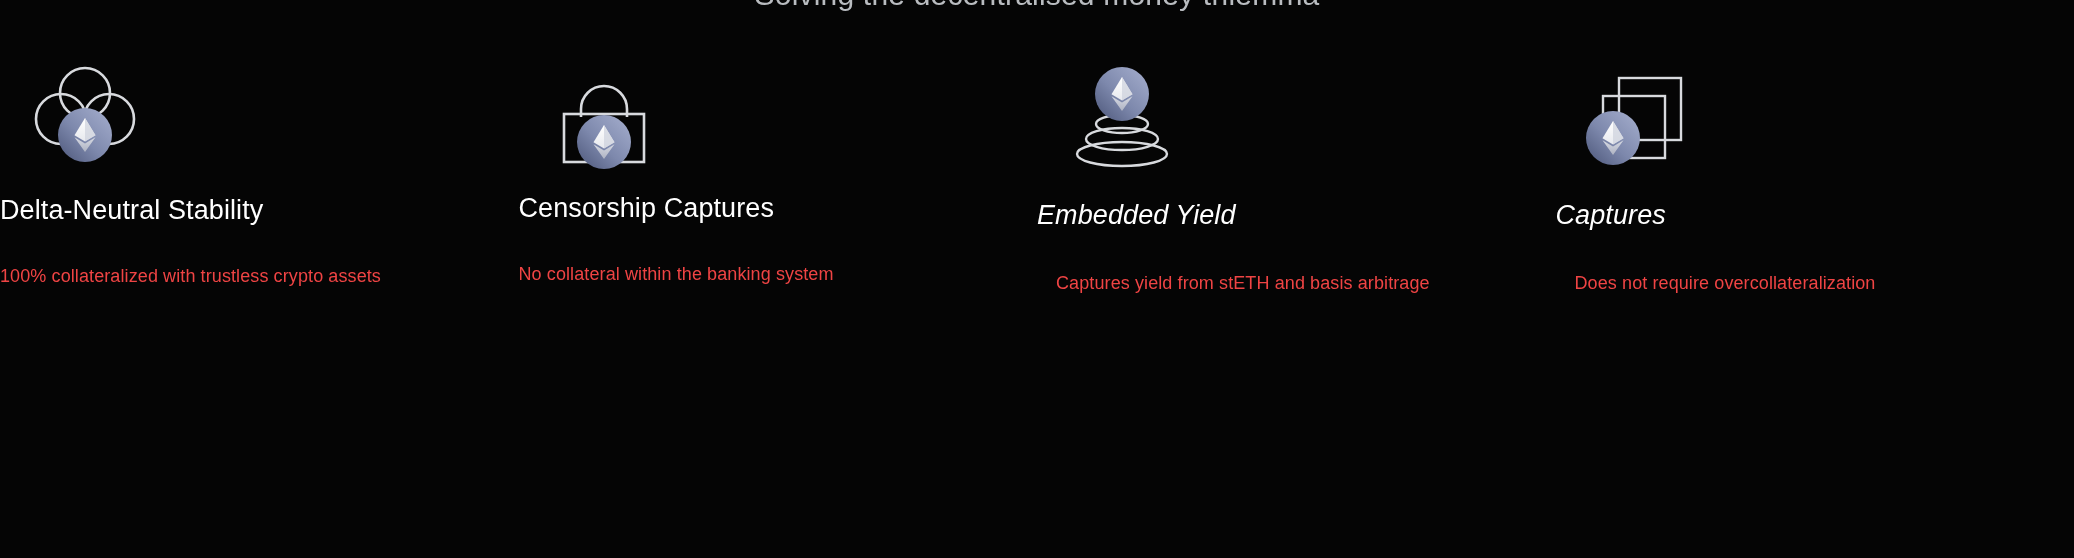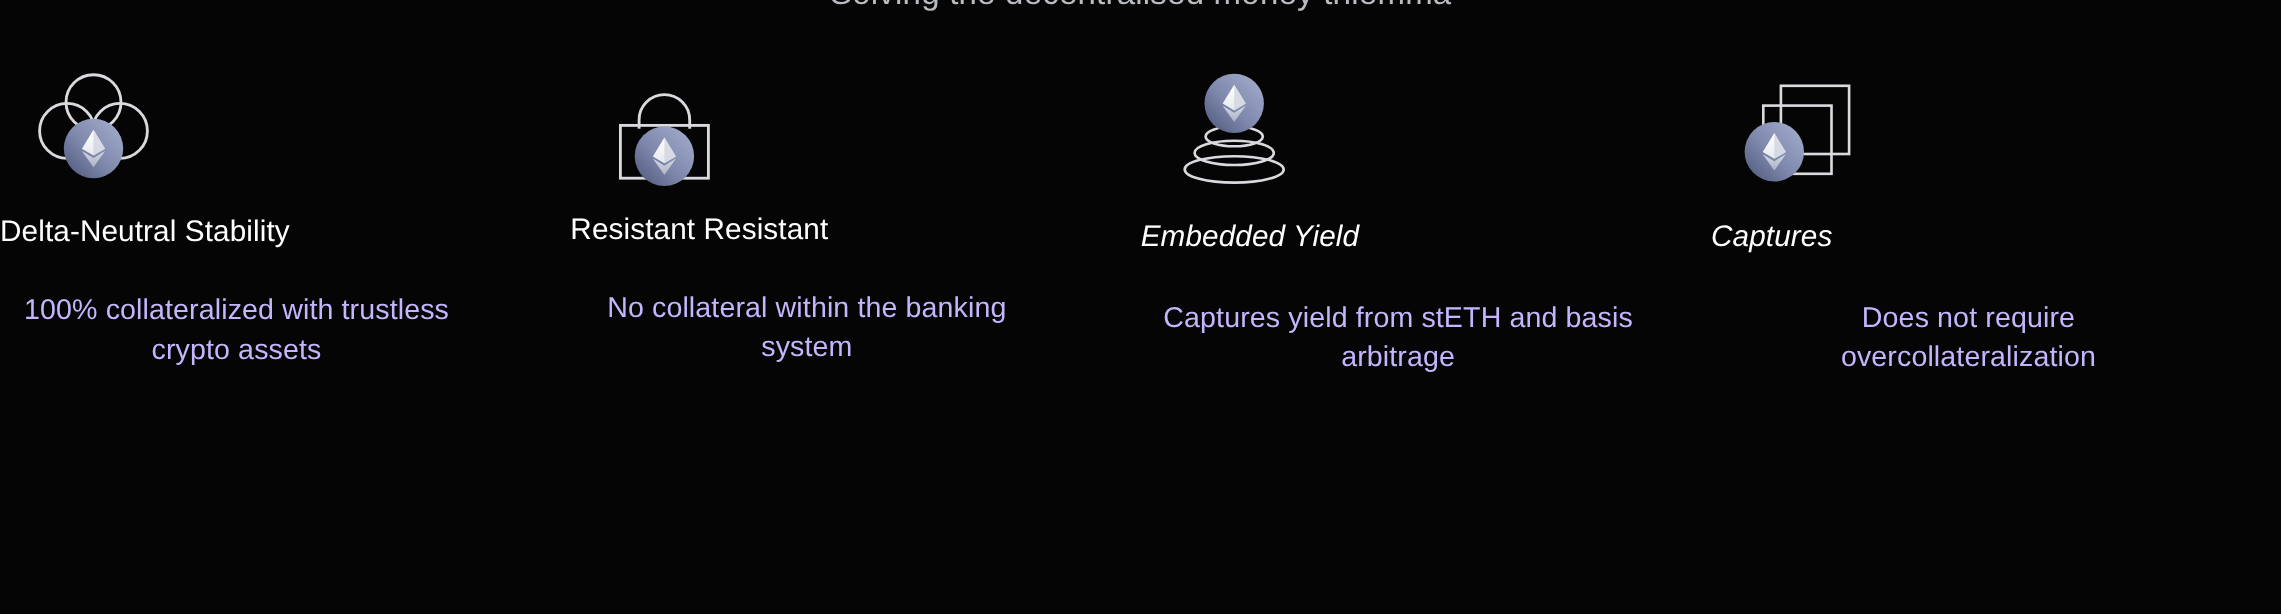--- a/index.html
+++ b/index.html
@@ -65,24 +65,24 @@
     font-size:27px;
     font-weight:400;
     letter-spacing:0.1px;
     color:#ffffff;
     text-align:center;
     line-height:1.25;
   }
 
   .feature-desc {
     margin-top:40px;
-    font-size:26px;
+    font-size:18px;
     font-weight:400;
     line-height:1.38;
-    color:#c4b5fd;
+    color:#ef4444;
     text-align:center;
     max-width:430px;
     letter-spacing:0.1px;
   }
 
   
   .f1 .feature-title { margin-top:22px; }
   .f3 .icon-wrap { align-items:flex-start; }
   .f4 .icon-wrap { align-items:flex-start; }
   .f3 .feature-title, .f4 .feature-title { margin-top:27px;font-style:italic; }
@@ -157,21 +157,21 @@
             <rect x="19" y="51" width="80" height="48"></rect>
           </g>
           <circle cx="59" cy="79" r="27" fill="url(#g2)"></circle>
           <g transform="translate(59,79)">
             <path d="M0,-17 L10.5,0.2 L0,6.4 L-10.5,0.2 Z" fill="url(#d2a)"></path>
             <path d="M0,8.6 L10.5,2.2 L0,17 L-10.5,2.2 Z" fill="url(#d2b)"></path>
             <path d="M0,-17 L0,6.4 L10.5,0.2 Z" fill="#cfd3dd" opacity="0.75"></path>
           </g>
         </svg>
       </div>
-      <div class="feature-title">Resistant Resistant</div>
+      <div class="feature-title">Censorship Captures</div>
       <div class="feature-desc">No collateral within the banking system</div>
     </div>
 
     <div class="feature f3">
       <div class="icon-wrap">
         <svg width="124" height="108" viewBox="0 0 124 108" aria-hidden="true">
           <defs>
             <linearGradient id="g3" x1="1" y1="0" x2="0" y2="1">
               <stop offset="0%" stop-color="#a7b0cf"></stop>
               <stop offset="55%" stop-color="#7d88ac"></stop>

